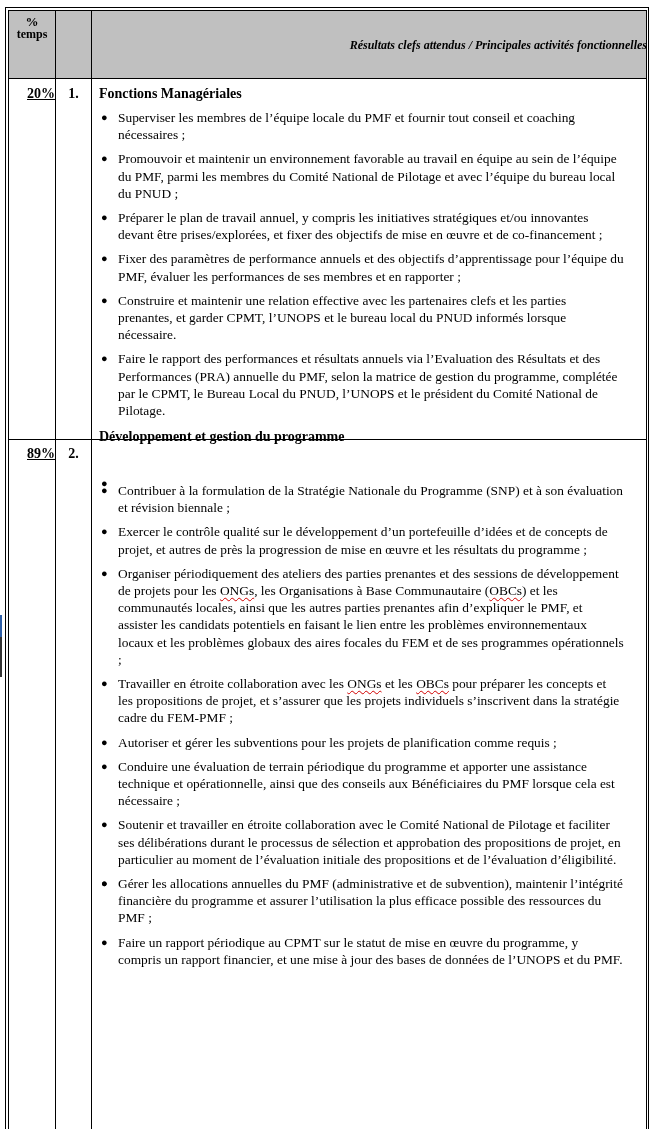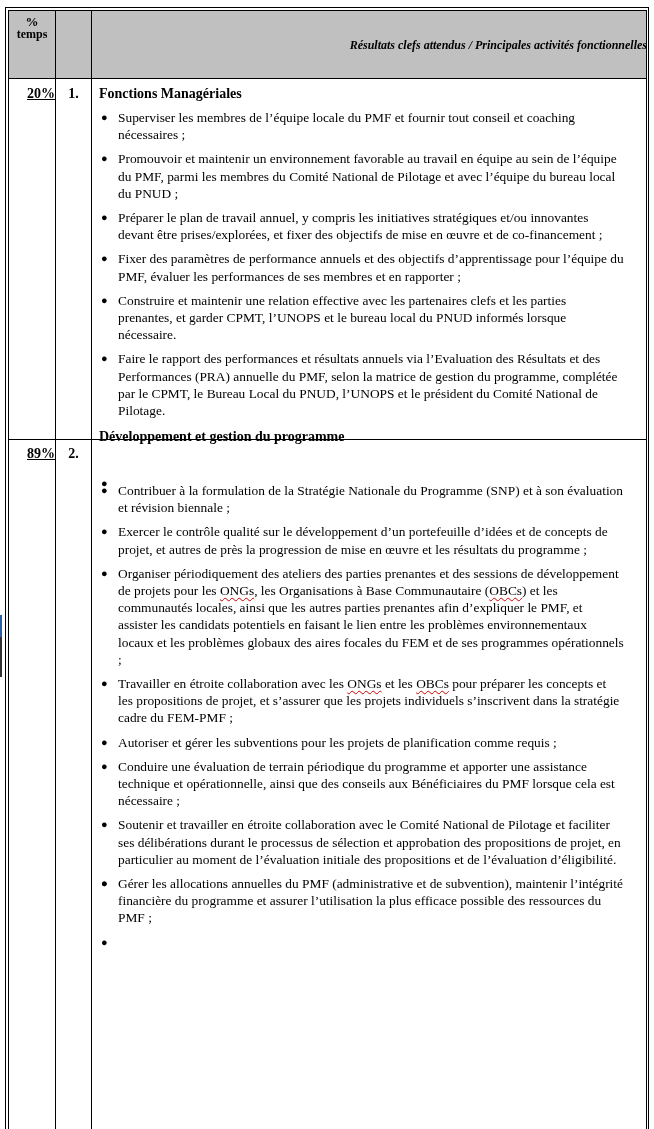--- a/index.html
+++ b/index.html
@@ -181,14 +181,14 @@
   <li><span class="dot">●</span></li>
   <li><span class="dot">●</span><span>Contribuer à la formulation de la Stratégie Nationale du Programme (SNP) et à son évaluation et révision biennale ;</span></li>
   <li><span class="dot">●</span><span>Exercer le contrôle qualité sur le développement d’un portefeuille d’idées et de concepts de projet, et autres de près la progression de mise en œuvre et les résultats du programme ;</span></li>
   <li><span class="dot">●</span><span class="spell">Organiser périodiquement des ateliers des parties prenantes et des sessions de développement de projets pour les <span class="squiggle">ONGs</span>, les Organisations à Base Communautaire (<span class="squiggle">OBCs</span>) et les communautés locales, ainsi que les autres parties prenantes afin d’expliquer le PMF, et assister les candidats potentiels en faisant le lien entre les problèmes environnementaux locaux et les problèmes globaux des aires focales du FEM et de ses programmes opérationnels ;</span></li>
   <li><span class="dot">●</span><span class="spell">Travailler en étroite collaboration avec les <span class="squiggle">ONGs</span> et les <span class="squiggle">OBCs</span> pour préparer les concepts et les propositions de projet, et s’assurer que les projets individuels s’inscrivent dans la stratégie cadre du FEM-PMF ;</span></li>
   <li><span class="dot">●</span><span>Autoriser et gérer les subventions pour les projets de planification comme requis ;</span></li>
   <li><span class="dot">●</span><span>Conduire une évaluation de terrain périodique du programme et apporter une assistance technique et opérationnelle, ainsi que des conseils aux Bénéficiaires du PMF lorsque cela est nécessaire ;</span></li>
   <li><span class="dot">●</span><span>Soutenir et travailler en étroite collaboration avec le Comité National de Pilotage et faciliter ses délibérations durant le processus de sélection et approbation des propositions de projet, en particulier au moment de l’évaluation initiale des propositions et de l’évaluation d’éligibilité.</span></li>
   <li><span class="dot">●</span></li>
   <li><span class="dot">●</span><span>Gérer les allocations annuelles du PMF (administrative et de subvention), maintenir l’intégrité financière du programme et assurer l’utilisation la plus efficace possible des ressources du PMF ;</span></li>
-  <li><span class="dot">●</span></li>
+  <li><span class="dot">●</span><span>Faire un rapport périodique au CPMT sur le statut de mise en œuvre du programme, y compris un rapport financier, et une mise à jour des bases de données de l’UNOPS et du PMF.</span></li>
 </ul>
 
 </body></html>

